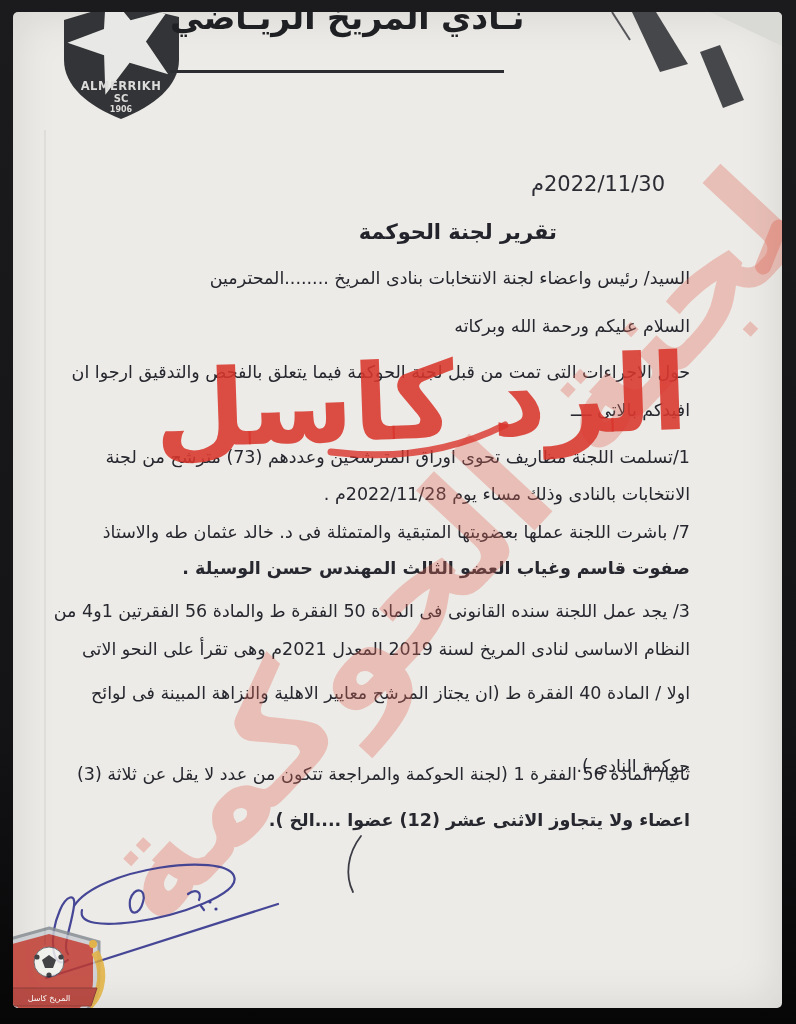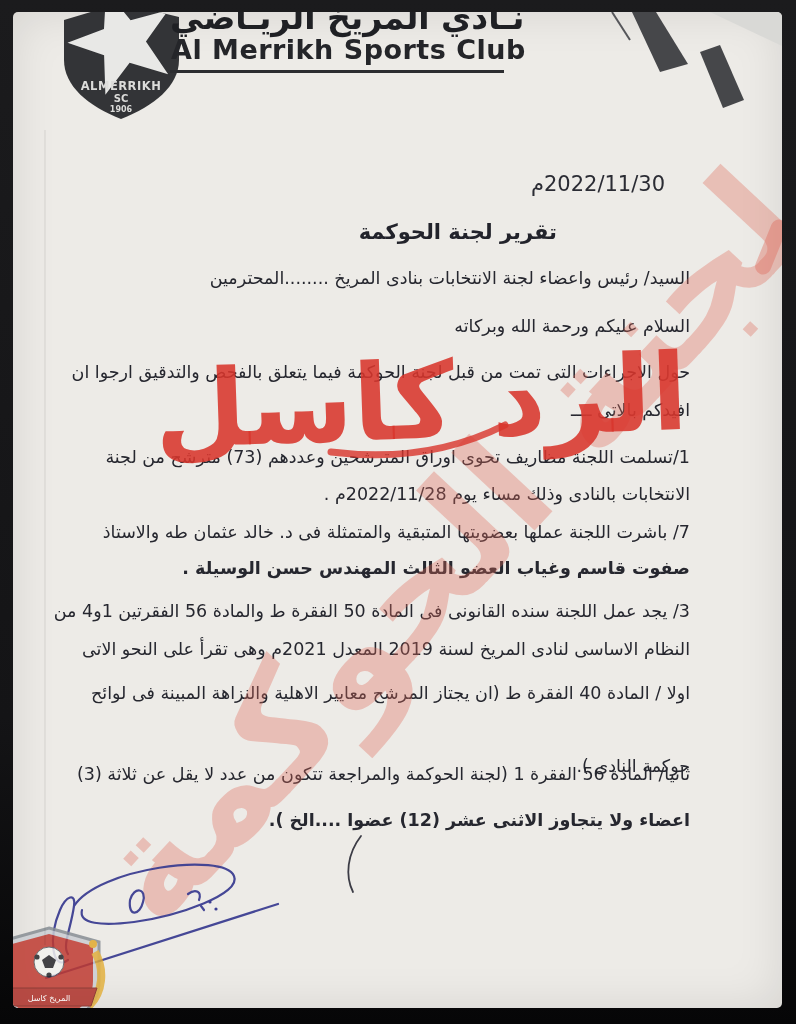--- a/index.html
+++ b/index.html
@@ -70,21 +70,20 @@
       <path d="M6,18 L63,1 L121,15 L121,58 C121,84 96,104 63,117 C30,104 6,84 6,58 Z" fill="#333437"></path>
       <g clip-path="url(#shieldClip)">
         <polygon fill="#e8e8e6" points="63,-14 77,22 116,24 85,47 96,85 63,62 30,85 41,47 10,24 49,22" transform="rotate(-18 63 34)"></polygon>
       </g>
       <text x="63" y="88" text-anchor="middle" font-size="11.5" font-weight="bold" fill="#dcdcda" letter-spacing="0.5">ALMERRIKH</text>
       <text x="63" y="100" text-anchor="middle" font-size="10" font-weight="bold" fill="#dcdcda">SC</text>
       <text x="63" y="110" text-anchor="middle" font-size="8" font-weight="bold" fill="#dcdcda">1906</text>
     </svg>
 
     <div class="abs club-ar">نـادي المريخ الريـاضي</div>
-    <div class="abs club-en">Al Merrikh Sports Club</div>
     <div class="abs header-underline"></div>
 
     <svg class="abs" style="right:0; top:0;" width="200" height="130" viewBox="0 0 200 130">
       <polygon points="128,0 200,0 200,34" fill="#d9d9d6"></polygon>
       <polygon points="50,0 74,0 106,52 78,60" fill="#46474a"></polygon>
       <polygon points="118,40 138,33 162,88 141,96" fill="#46474a"></polygon>
       <line x1="30" y1="0" x2="48" y2="28" stroke="#55565a" stroke-width="2"></line>
     </svg>
 
     <div class="abs date-line">2022/11/30م</div>

